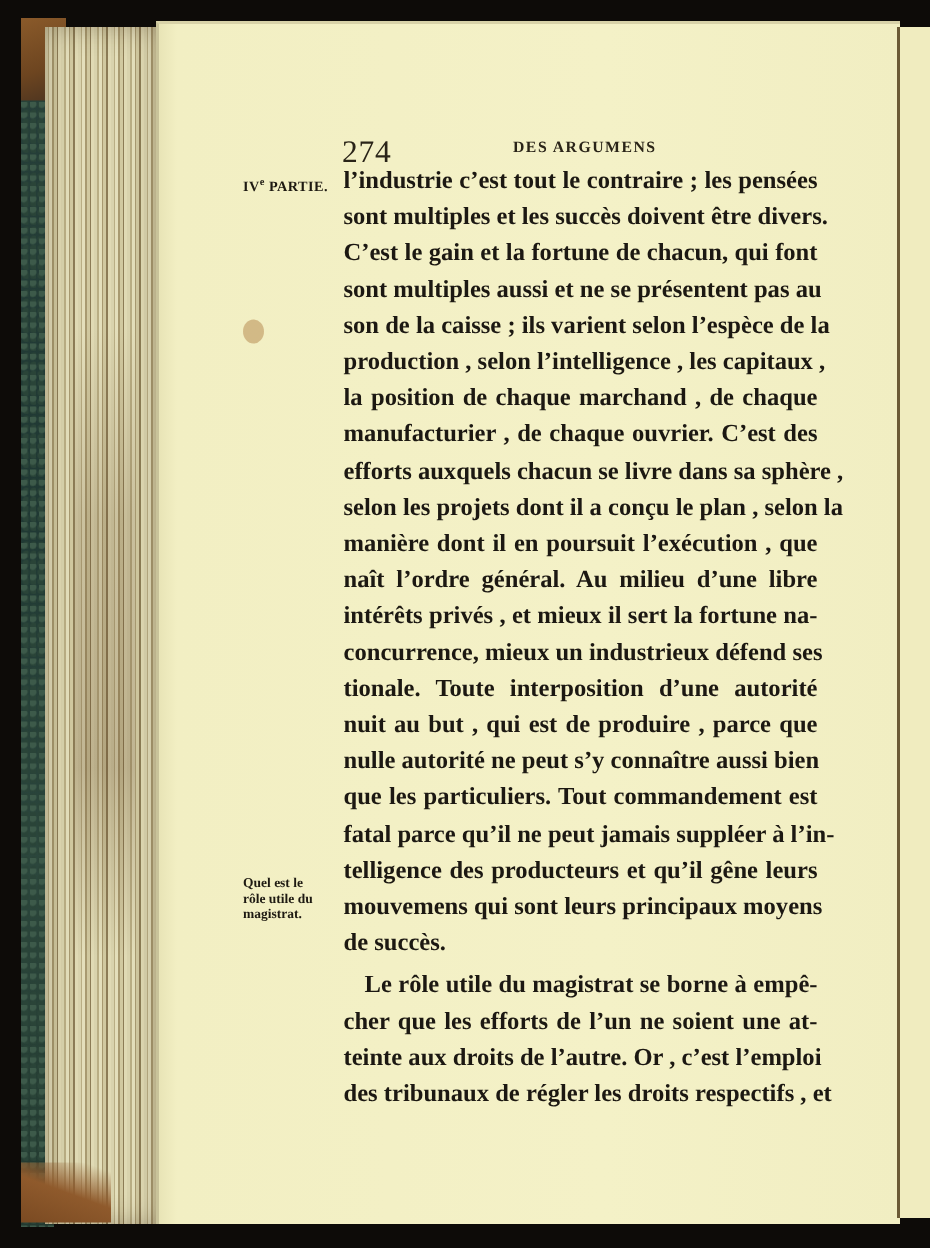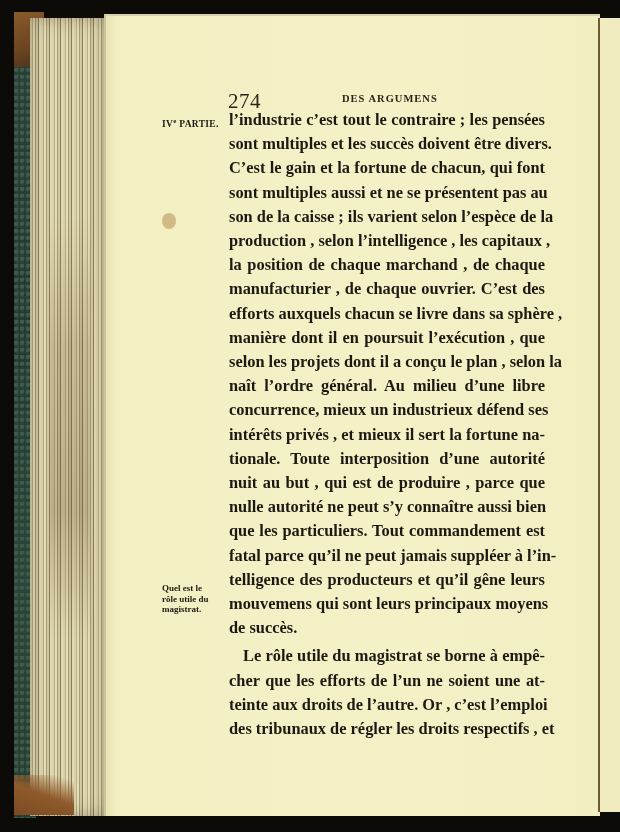--- a/index.html
+++ b/index.html
@@ -113,25 +113,25 @@
   <div>
     <span class="line">l’industrie c’est tout le contraire ; les pensées</span>
     <span class="line">sont multiples et les succès doivent être divers.</span>
     <span class="line">C’est le gain et la fortune de chacun, qui font</span>
     <span class="line">sont multiples aussi et ne se présentent pas au</span>
     <span class="line">son de la caisse ; ils varient selon l’espèce de la</span>
     <span class="line">production , selon l’intelligence , les capitaux ,</span>
     <span class="line">la position de chaque marchand , de chaque</span>
     <span class="line">manufacturier , de chaque ouvrier. C’est des</span>
     <span class="line">efforts auxquels chacun se livre dans sa sphère ,</span>
+    <span class="line">selon les projets dont il a conçu le plan , selon la</span>
     <span class="line">manière dont il en poursuit l’exécution , que</span>
-    <span class="line">selon les projets dont il a conçu le plan , selon la</span>
     <span class="line">naît l’ordre général. Au milieu d’une libre</span>
+    <span class="line">intérêts privés , et mieux il sert la fortune na-</span>
     <span class="line">concurrence, mieux un industrieux défend ses</span>
-    <span class="line">intérêts privés , et mieux il sert la fortune na-</span>
     <span class="line">tionale. Toute interposition d’une autorité</span>
     <span class="line">nuit au but , qui est de produire , parce que</span>
     <span class="line">nulle autorité ne peut s’y connaître aussi bien</span>
     <span class="line">que les particuliers. Tout commandement est</span>
     <span class="line">fatal parce qu’il ne peut jamais suppléer à l’in-</span>
     <span class="line">telligence des producteurs et qu’il gêne leurs</span>
     <span class="line">mouvemens qui sont leurs principaux moyens</span>
     <span class="line last">de succès.</span>
   </div>
   <div class="para-gap"></div>

